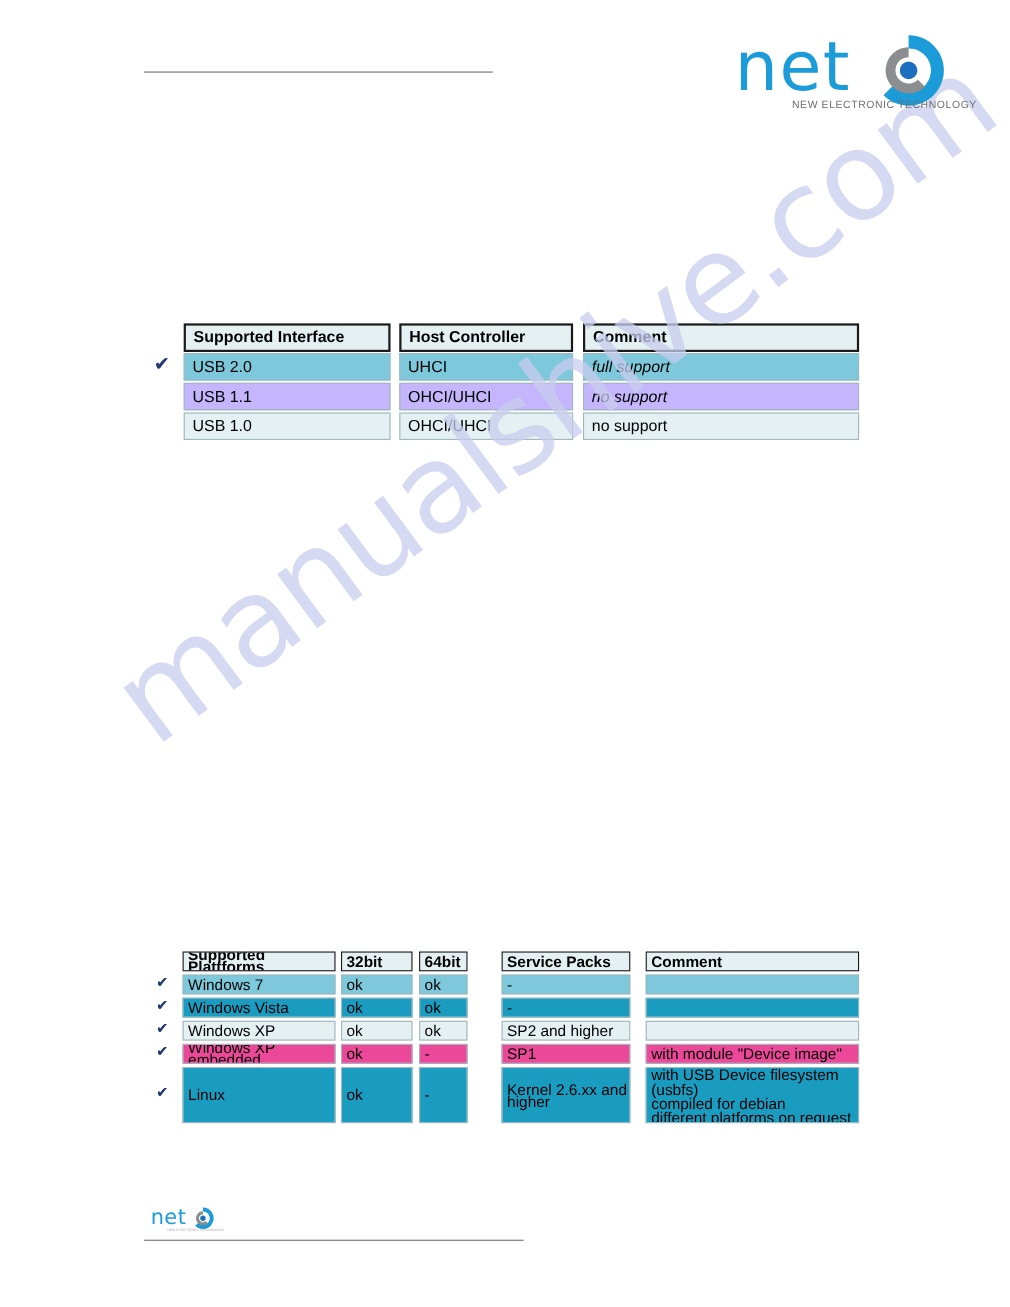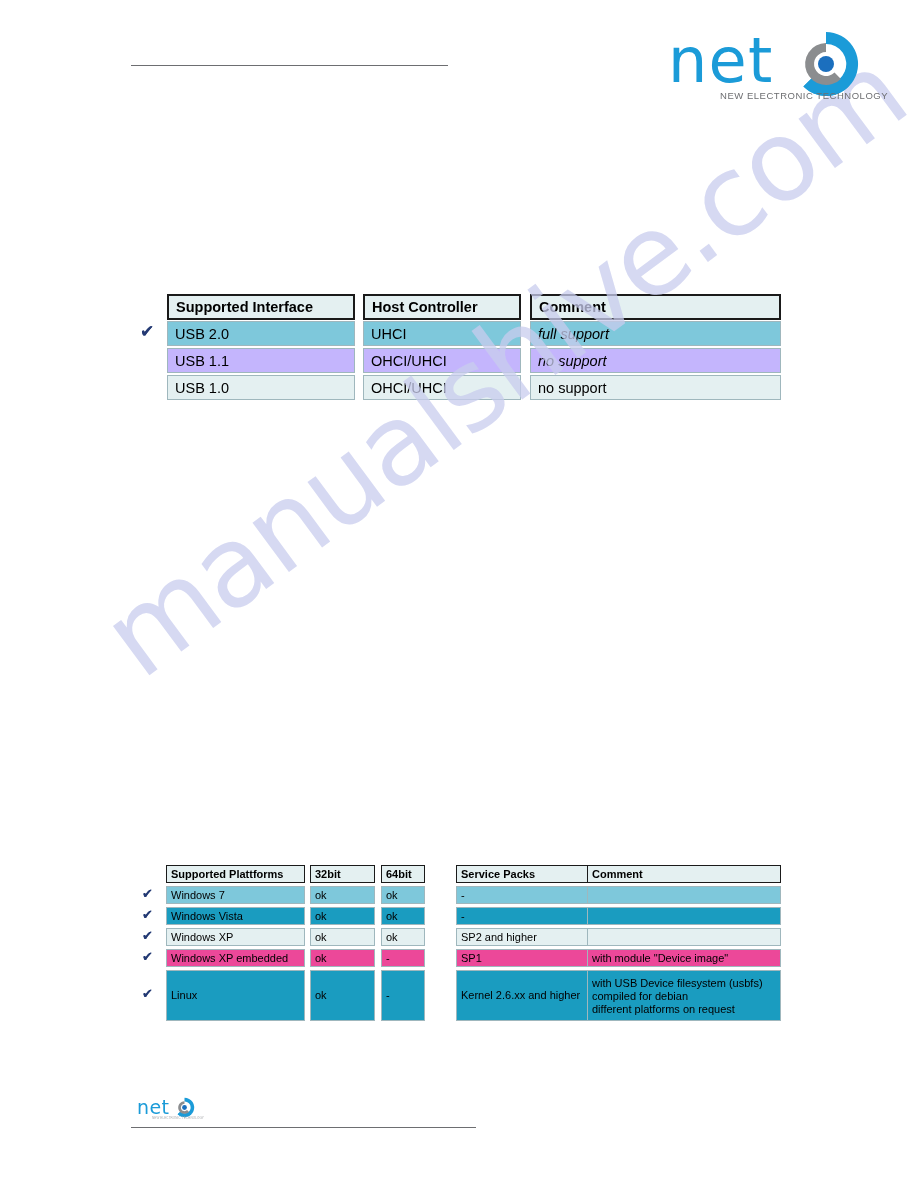--- a/index.html
+++ b/index.html
@@ -196,37 +196,37 @@
   #table1 .r2 .tcell { background: #c4b5fd; }
   #table1 .r3 .tcell { background: #e4f0f1; }
 
   .italic { font-style: italic; }
 
   #table1 .check { left: -27px; top: 29px; }
 
   
   #table2 { left: 166px; top: 865px; width: 615px; height: 156px; }
   #table2 .tcell {
-    font-size: 11px;
+    font-size: 14px;
     line-height: 11px;
     padding-left: 4px;
     border: 1px solid #9fb7bd;
     height: 18px;
     display: flex;
     align-items: center;
   }
   #table2 .r-head .tcell {
     border: 1px solid #1a1a1a;
     font-weight: bold;
     background: #e4f0f1;
   }
   #table2 .c1 { left: 0px;   width: 139px; }
   #table2 .c2 { left: 144px; width: 65px; }
   #table2 .c3 { left: 215px; width: 44px; }
-  #table2 .c4 { left: 290px; width: 144px; }
+  #table2 .c4 { left: 290px; width: 117px; }
   #table2 .c5 { left: 421px; width: 194px; }
 
   #table2 .r-head { top: 0px; }
   #table2 .r1 { top: 21px; }
   #table2 .r2 { top: 42px; }
   #table2 .r3 { top: 63px; }
   #table2 .r4 { top: 84px; }
   #table2 .r5 { top: 105px; }
 
   #table2 .r1 .tcell { background: #7ec8db; }

